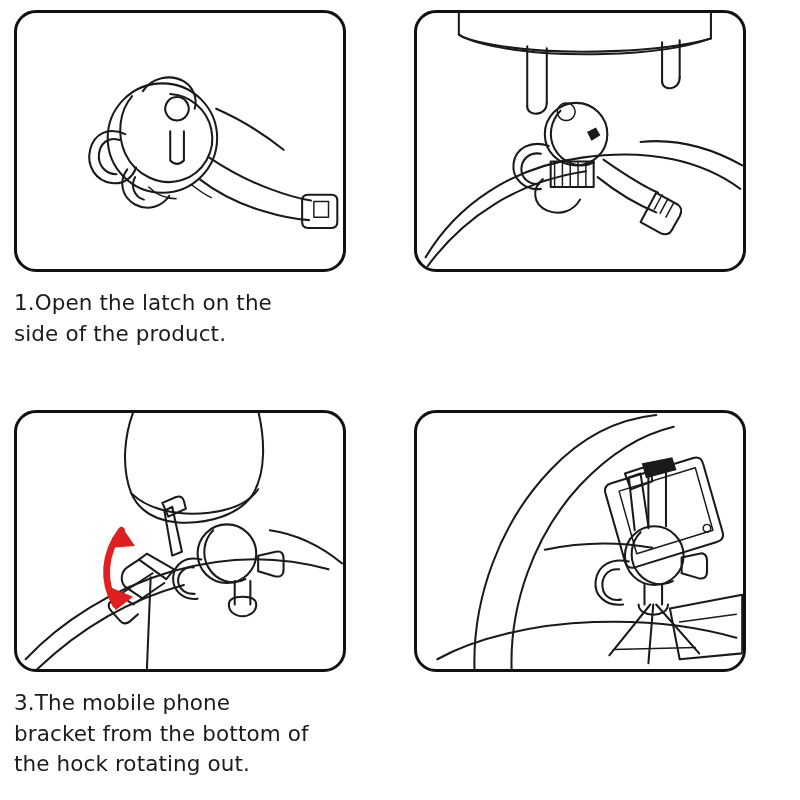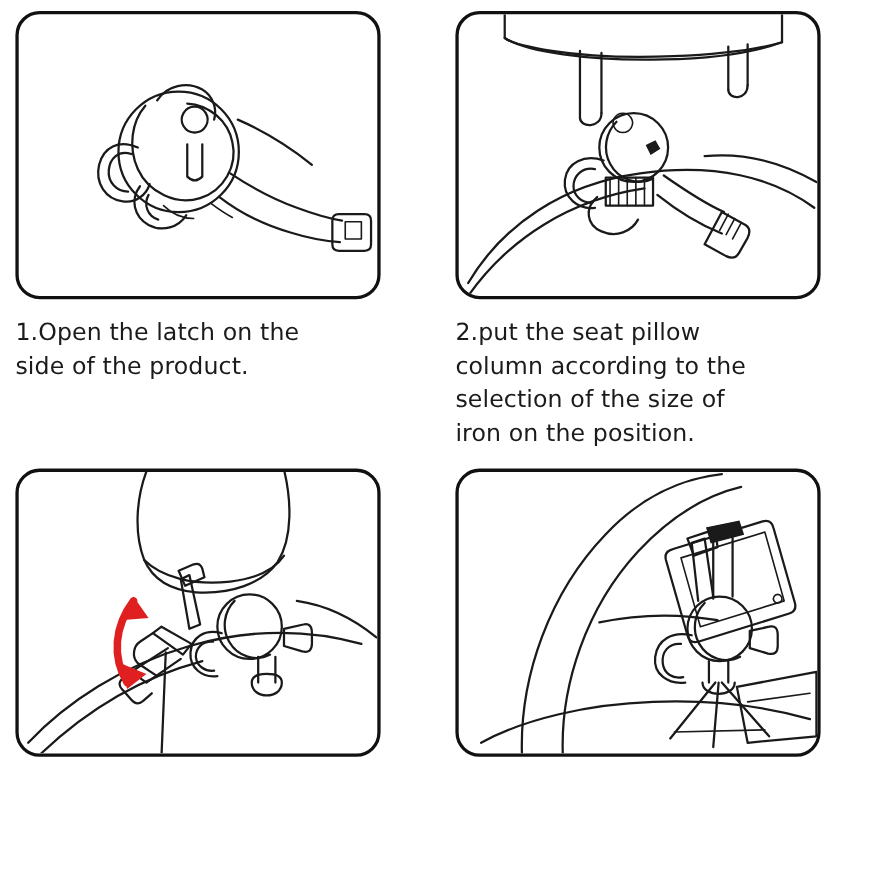--- a/index.html
+++ b/index.html
@@ -164,24 +164,20 @@
           <path class="ln" d="M190 150 C210 164 228 176 246 184"></path>
           <path class="ln" d="M184 168 C204 184 224 196 244 204"></path>
           <path class="ln" d="M244 184 l22 12 q6 4 2 12 l-8 14 q-4 7 -12 3 l-20 -11 z"></path>
           <path class="ln-thin" d="M250 186 l-8 15 M256 190 l-8 15 M262 194 l-8 15"></path>
 
           <path class="fillblack" d="M174 122 l8 -4 l4 7 l-8 5 z"></path>
 
           <path class="ln-thin" d="M152 110 a9 9 0 1 0 -0.2 0"></path>
         </svg>
       </div>
-      <div class="caption">2.put the seat pillow
-column according to the
-selection of the size of
-iron on the position.</div>
     </div>
 
     <div class="cell">
       <div class="panel">
         <svg viewBox="0 0 332 262">
 
           <path class="ln" d="M122 -10 C108 20 106 56 116 82 C124 100 140 110 164 112 C196 114 226 104 240 84 C254 62 254 26 244 -10"></path>
           <path class="ln" d="M116 82 C132 98 162 106 196 102 C222 99 238 90 246 78"></path>
 
           <path class="ln" d="M8 252 C44 214 96 180 158 162 C214 146 268 146 318 160"></path>
@@ -215,20 +211,23 @@
           <path class="ln" d="M216 196 C216 212 244 212 244 196 C244 190 238 188 230 188 C222 188 216 190 216 196 Z"></path>
 
           <path class="ln" d="M246 146 l18 -4 q8 -2 8 8 l0 10 q0 9 -9 7 l-17 -5 z"></path>
 
           <path class="arrow-red" d="M108 512"></path>
           <path class="arrow-red" d="M106 120 C88 144 86 172 100 196"></path>
           <path class="arrow-red-fill" d="M106 116 l14 20 l-26 2 z"></path>
           <path class="arrow-red-fill" d="M100 202 l-6 -24 l24 10 z"></path>
         </svg>
       </div>
+      <div class="caption">3.The mobile phone
+bracket from the bottom of
+the hock rotating out.</div>
     </div>
 
     <div class="cell">
       <div class="panel">
         <svg viewBox="0 0 332 262">
 
           <path class="ln" d="M58 262 C56 190 84 112 136 58 C168 24 206 6 244 2"></path>
           <path class="ln" d="M96 262 C94 198 118 126 166 74 C196 42 228 22 262 14"></path>
 
           <path class="ln" d="M20 252 C60 230 120 216 180 214 C232 212 284 218 326 230"></path>

